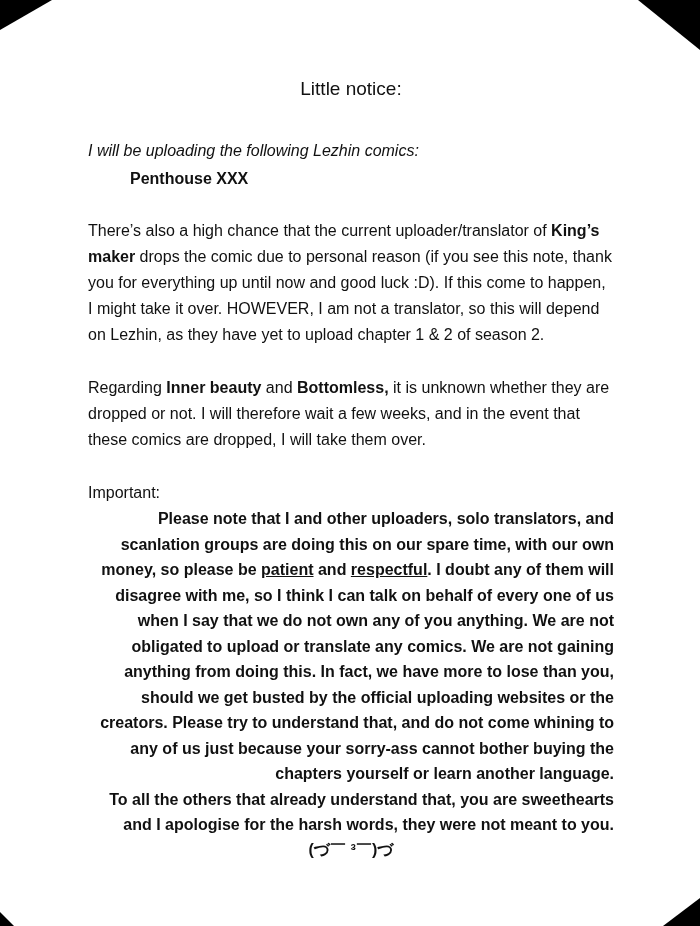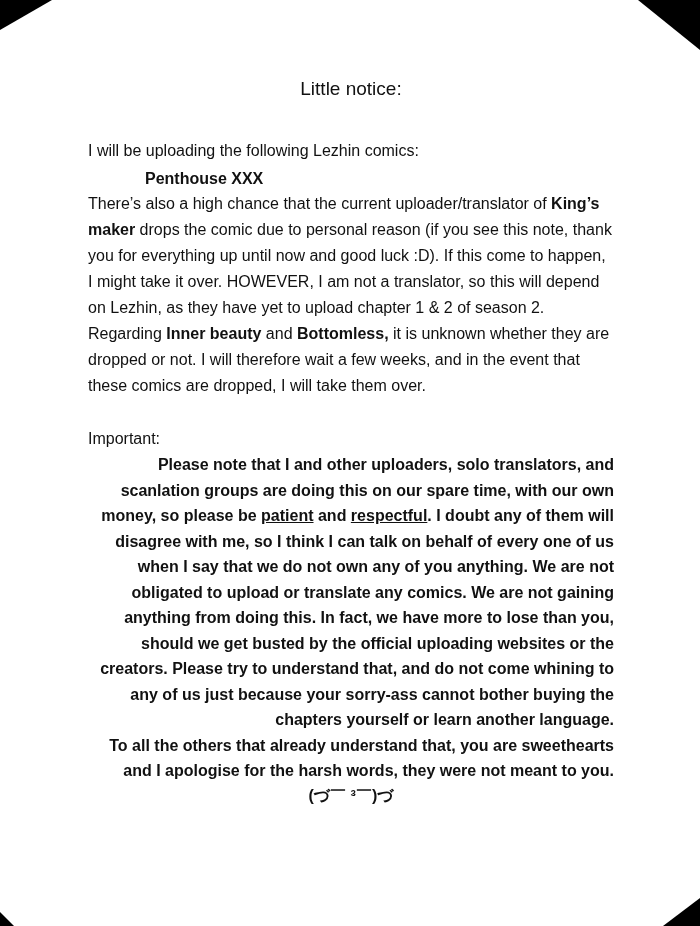--- a/index.html
+++ b/index.html
@@ -26,24 +26,24 @@
     padding: 76px 86px 0 88px;
     font-size: 16px;
     line-height: 26px;
   }
   .title {
     text-align: center;
     font-size: 19px;
     font-weight: 400;
     margin-bottom: 36px;
   }
-  .intro { margin-bottom: 2px; }
+  .intro { margin-bottom: 2px; font-style: italic; }
   .comic-list { margin-left: 42px; font-weight: bold; }
-  .comic-item { line-height: 25px; margin-left: 15px; }
-  p.body { }
+  .comic-item { line-height: 25px; }
+  p.body { margin-top: 27px; }
   .b { font-weight: bold; }
   .u { text-decoration: underline; }
   .important-label {
     margin-top: 27px;
   }
   .important-block {
     font-weight: bold;
     text-align: right;
     line-height: 25.5px;
   }

